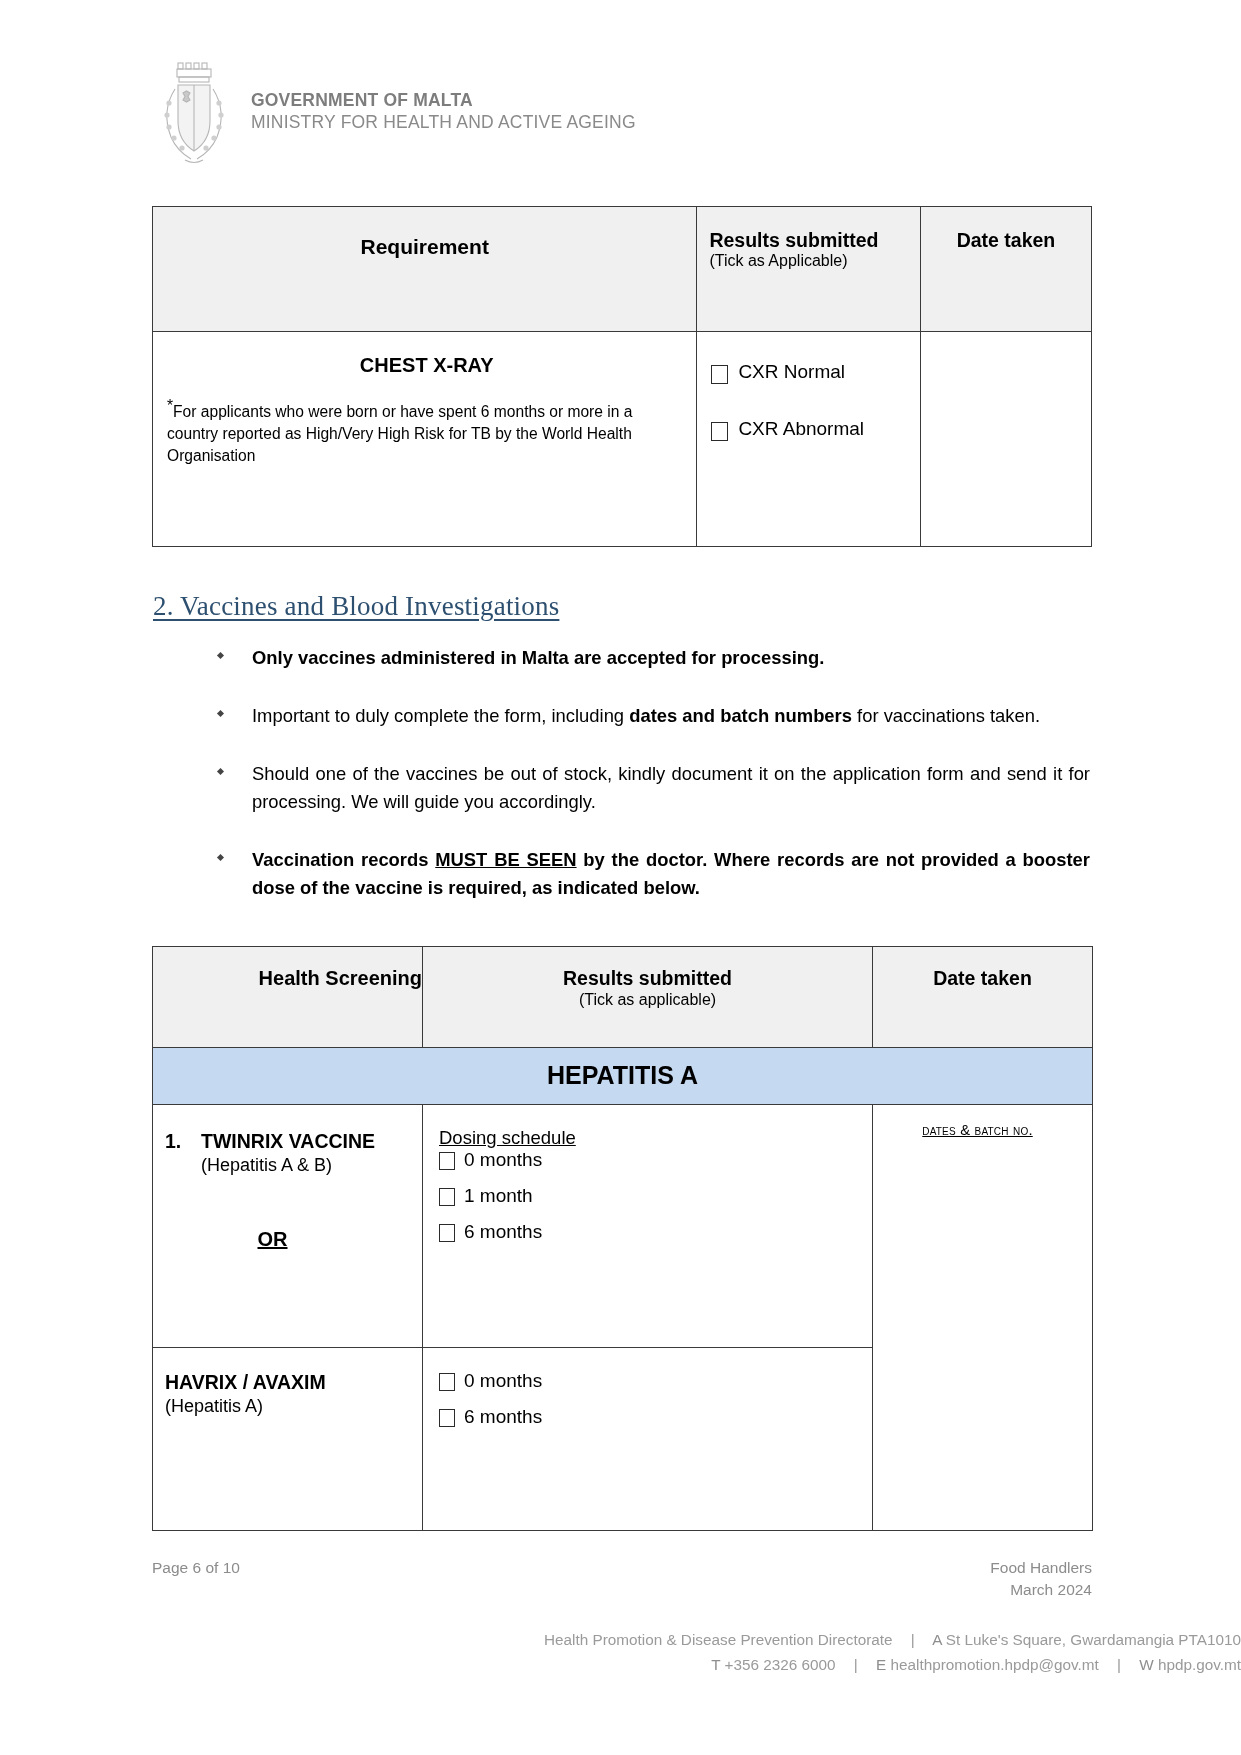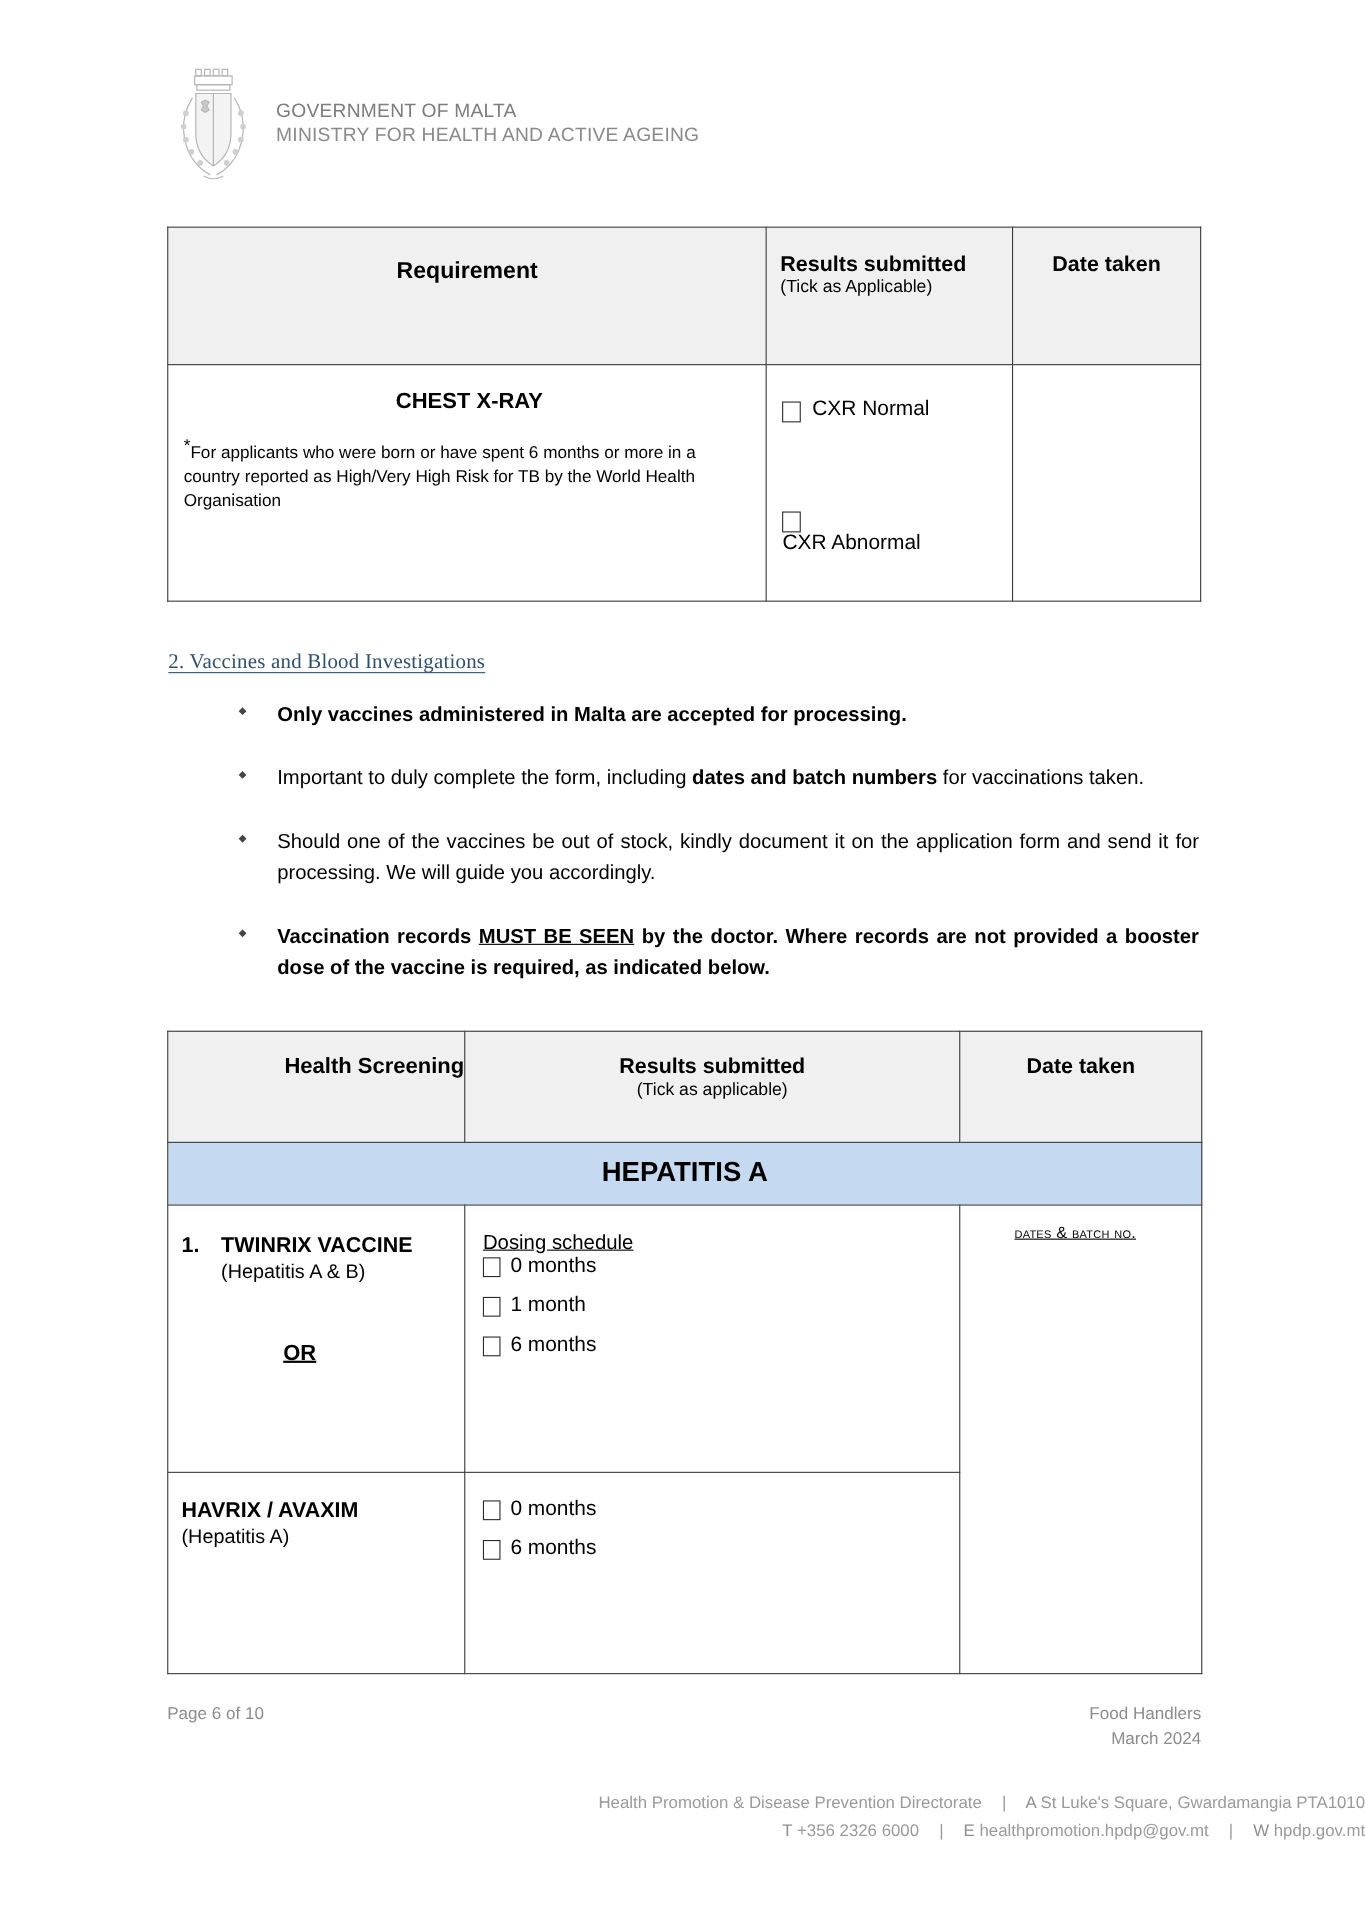--- a/index.html
+++ b/index.html
@@ -39,21 +39,21 @@
     position: relative;
   }
   .crest svg { display: block; }
   .header-text {
     margin-left: 18px;
     line-height: 1.28;
     padding-bottom: 4px;
   }
   .gov-line {
     font-size: 17.5px;
-    font-weight: normal;
+    font-weight: bold;
     letter-spacing: 0.2px;
     color: #7d7d7d;
   }
   .ministry-line {
     font-size: 17.5px;
     font-weight: normal;
     letter-spacing: 0.2px;
     color: #8a8a8a;
   }
 
@@ -128,37 +128,37 @@
     padding: 30px 0 0 14px;
   }
   .t1 .body-date { }
 
   .chk-row {
     display: flex;
     align-items: flex-start;
     font-size: 19px;
     line-height: 1.1;
   }
-  .chk-row + .chk-row { margin-top: 78px; flex-direction: column; }
+  .chk-row + .chk-row { margin-top: 35px; }
   .chk-box {
     width: 15px;
     height: 17px;
     border: 1.3px solid #2b2b2b;
     flex: none;
     margin-right: 10px;
     margin-top: 3px;
     background: #fff;
   }
 
   
   .section-heading {
     margin-top: 44px;
     margin-left: 3px;
     font-family: "Liberation Serif", serif;
-    font-size: 19px;
+    font-size: 27px;
     color: #2e5070;
     text-decoration: underline;
     text-underline-offset: 4px;
     letter-spacing: 0.2px;
   }
 
   
   ul.bullets {
     list-style: none;
     margin: 22px 0 0 0;

